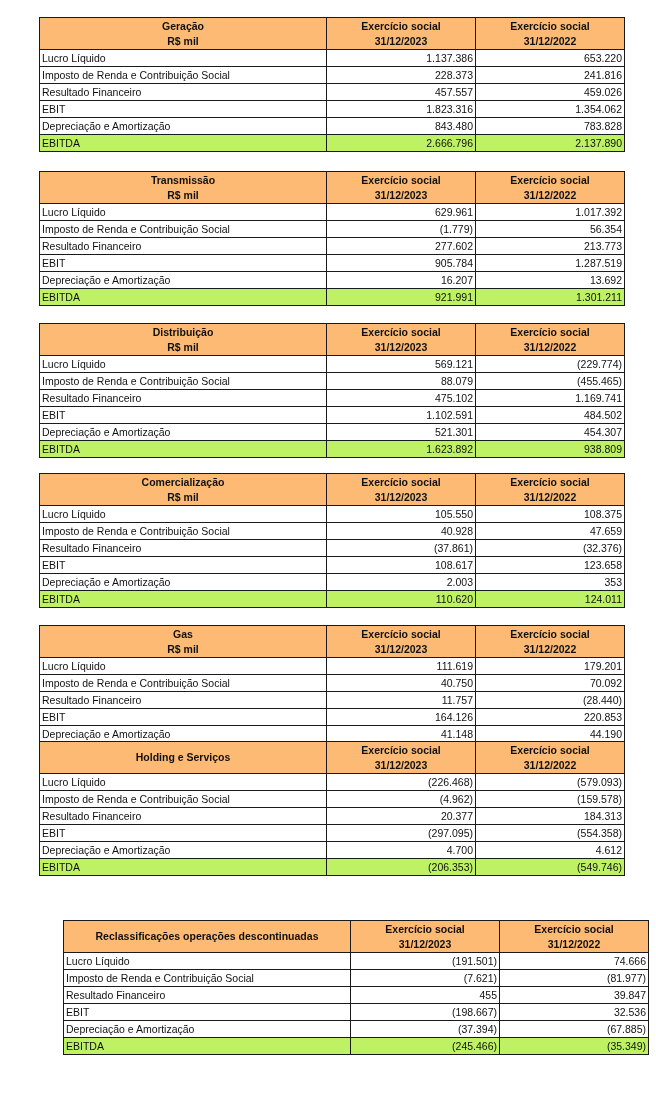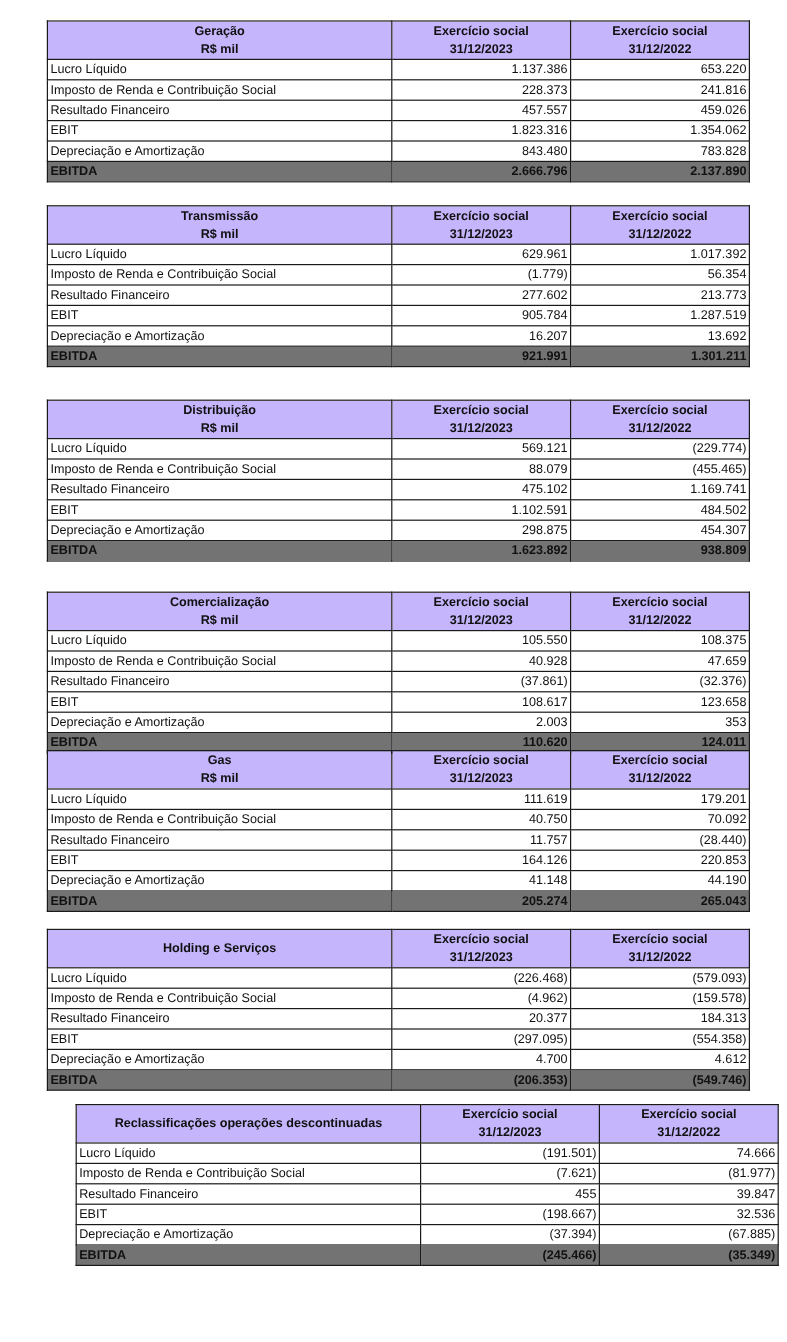--- a/index.html
+++ b/index.html
@@ -13,26 +13,26 @@
     font-size: 10.5px;
   }
   .tbl col.c0 { width: 287px; }
   .tbl col.c1 { width: 149px; }
   .tbl col.c2 { width: 149px; }
   .tbl td, .tbl th {
     border: 1px solid #1a1a1a; padding: 0 2px; line-height: 1;
     white-space: nowrap; overflow: hidden;
   }
   .tbl thead th {
-    background: #c4b5fd; font-weight: bold; 
+    background: #fdba74; font-weight: bold; 
     height: 31px; line-height: 15px; font-size: 10.5px;
   }
   .tbl tbody td { height: 16px; background: #fff; }
   .tbl tbody td.num { text-align: right; }
-  .tbl tbody tr.total td { background: #737373; font-weight: bold; }
+  .tbl tbody tr.total td { background: #bef264; font-weight: normal; }
   .tbl thead th .l1, .tbl thead th .l2 { display: block; }
   .tbl { border: 1.5px solid #111; }
 </style>
 </head>
 <body>
 
 <table class="tbl" style="top:17px;">
   <colgroup>
       <col class="c0">
       <col class="c1">
@@ -137,21 +137,21 @@
         <td class="num">13.692</td>
       </tr>
     <tr class="total">
         <td>EBITDA</td>
         <td class="num">921.991</td>
         <td class="num">1.301.211</td>
       </tr>
   </tbody>
 </table>
 
-<table class="tbl" style="top:333px;">
+<table class="tbl" style="top:323px;">
   <colgroup>
       <col class="c0">
       <col class="c1">
       <col class="c2">
     </colgroup>
   <thead>
     <tr>
       <th>
           <span class="l1">Distribuição</span>
           <span class="l2">R$ mil</span>
@@ -182,32 +182,32 @@
         <td class="num">475.102</td>
         <td class="num">1.169.741</td>
       </tr>
     <tr>
         <td>EBIT</td>
         <td class="num">1.102.591</td>
         <td class="num">484.502</td>
       </tr>
     <tr>
         <td>Depreciação e Amortização</td>
-        <td class="num">298.875</td>
+        <td class="num">521.301</td>
         <td class="num">454.307</td>
       </tr>
     <tr class="total">
         <td>EBITDA</td>
         <td class="num">1.623.892</td>
         <td class="num">938.809</td>
       </tr>
   </tbody>
 </table>
 
-<table class="tbl" style="top:473px;margin-top:20px;">
+<table class="tbl" style="top:473px;">
   <colgroup>
       <col class="c0">
       <col class="c1">
       <col class="c2">
     </colgroup>
   <thead>
     <tr>
       <th>
           <span class="l1">Comercialização</span>
           <span class="l2">R$ mil</span>
@@ -305,21 +305,21 @@
         <td class="num">44.190</td>
       </tr>
     <tr class="total">
         <td>EBITDA</td>
         <td class="num">205.274</td>
         <td class="num">265.043</td>
       </tr>
   </tbody>
 </table>
 
-<table class="tbl" style="top:774px;">
+<table class="tbl" style="top:741px;">
   <colgroup>
       <col class="c0">
       <col class="c1">
       <col class="c2">
     </colgroup>
   <thead>
     <tr>
       <th>
           <span class="l1">Holding e Serviços</span>
         </th>

